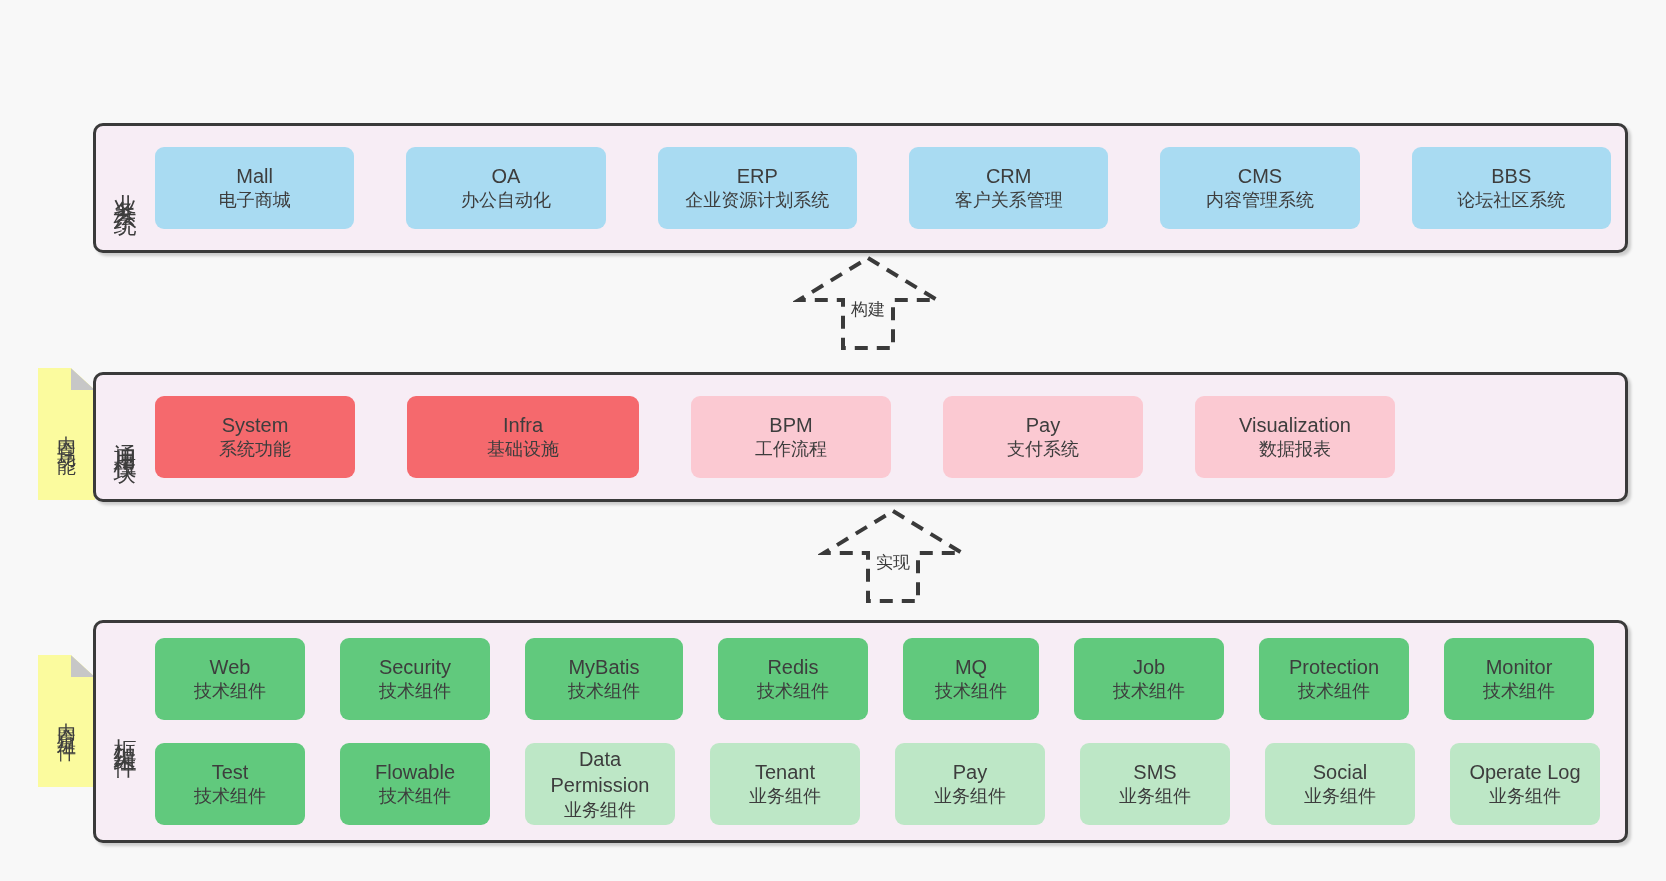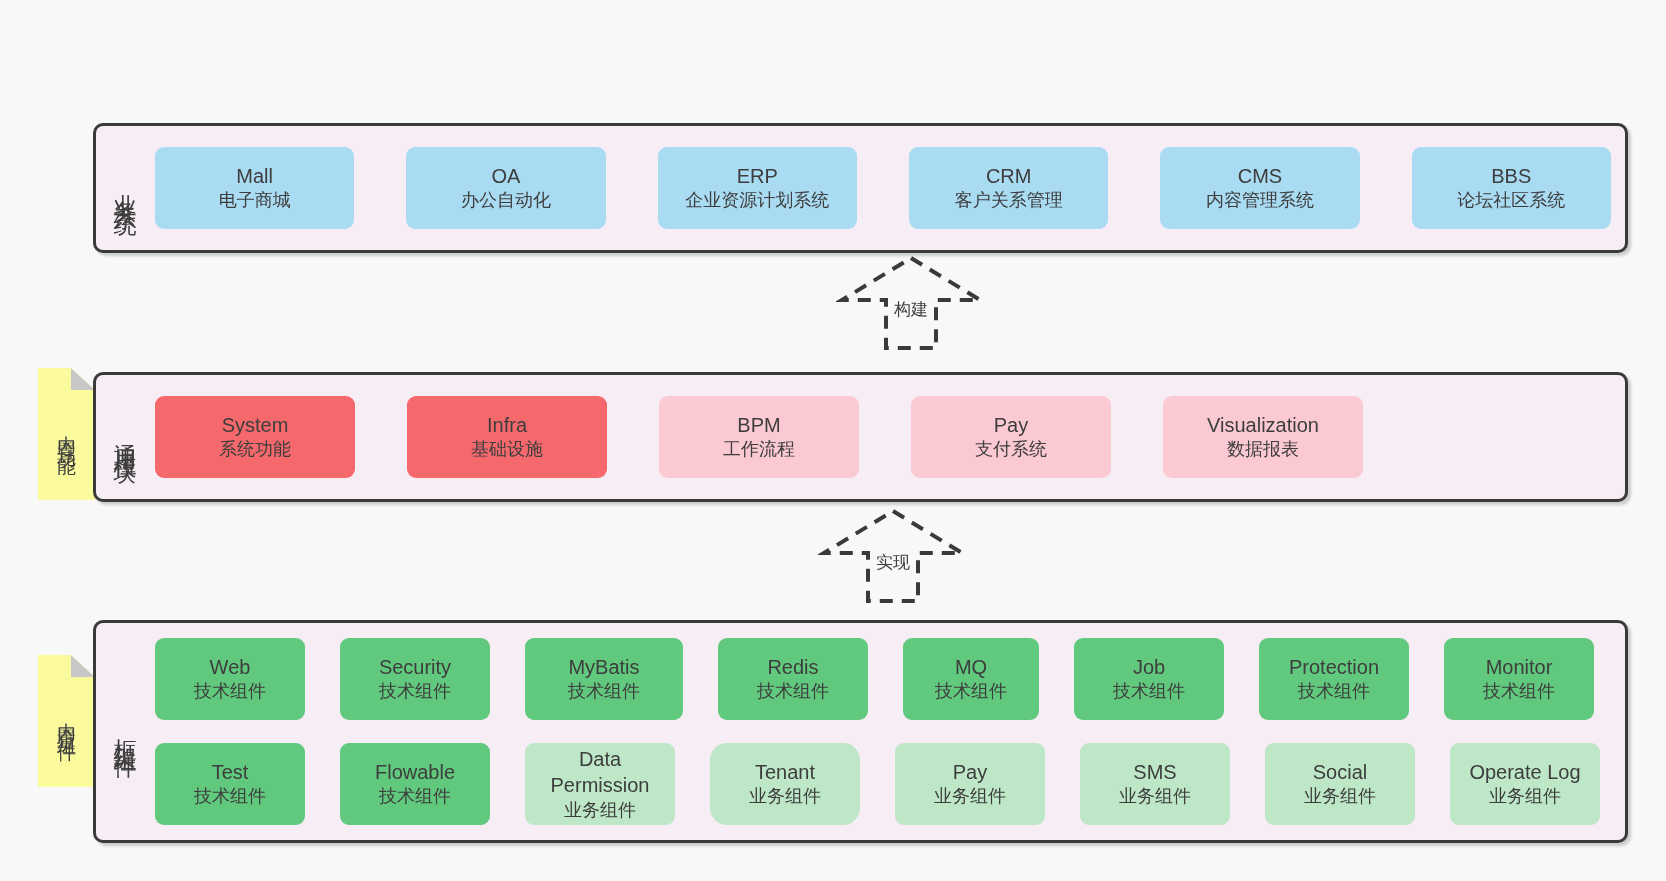--- a/index.html
+++ b/index.html
@@ -119,21 +119,21 @@
     <div class="layer" style="top: 372px; height: 130px;">
       <div class="layer-label">
         <span class="vtext">通用模块</span>
       </div>
       <div class="boxes-area">
         <div class="box-row" style="gap: 52px;">
           <div class="node" style="width: 200px; background: rgb(245, 105, 109);">
             <div class="t">System</div>
             <div class="s">系统功能</div>
           </div>
-          <div class="node" style="width: 200px; background: rgb(245, 105, 109);">
+          <div class="node" style="width: 232px; background: rgb(245, 105, 109);">
             <div class="t">Infra</div>
             <div class="s">基础设施</div>
           </div>
           <div class="node" style="width: 200px; background: rgb(251, 201, 210);">
             <div class="t">BPM</div>
             <div class="s">工作流程</div>
           </div>
           <div class="node" style="width: 200px; background: rgb(251, 201, 210);">
             <div class="t">Pay</div>
             <div class="s">支付系统</div>
@@ -193,21 +193,21 @@
             <div class="s">技术组件</div>
           </div>
           <div class="node" style="width: 150px; background: rgb(97, 201, 125);">
             <div class="t">Flowable</div>
             <div class="s">技术组件</div>
           </div>
           <div class="node" style="width: 150px; background: rgb(189, 231, 198);">
             <div class="t">Data Permission</div>
             <div class="s">业务组件</div>
           </div>
-          <div class="node" style="width: 150px; background: rgb(189, 231, 198); border-radius: 17px;">
+          <div class="node" style="width: 150px; background: rgb(189, 231, 198);">
             <div class="t">Tenant</div>
             <div class="s">业务组件</div>
           </div>
           <div class="node" style="width: 150px; background: rgb(189, 231, 198);">
             <div class="t">Pay</div>
             <div class="s">业务组件</div>
           </div>
           <div class="node" style="width: 150px; background: rgb(189, 231, 198);">
             <div class="t">SMS</div>
             <div class="s">业务组件</div>
@@ -216,21 +216,21 @@
             <div class="t">Social</div>
             <div class="s">业务组件</div>
           </div>
           <div class="node" style="width: 150px; background: rgb(189, 231, 198);">
             <div class="t">Operate Log</div>
             <div class="s">业务组件</div>
           </div>
         </div>
       </div>
     </div>
-    <div class="arrow" style="left: 836px; top: 255px;">
+    <div class="arrow" style="left: 793px; top: 255px;">
       <svg width="150" height="96" viewBox="0 0 150 96">
         <path d="M75 3 L144 45 L100 45 L100 93 L50 93 L50 45 L6 45 Z" fill="none" stroke="#3a3a3a" stroke-width="4" stroke-dasharray="13 9"></path>
       </svg>
       <div class="arrow-label">构建</div>
     </div>
     <div class="arrow" style="left: 818px; top: 508px;">
       <svg width="150" height="96" viewBox="0 0 150 96">
         <path d="M75 3 L144 45 L100 45 L100 93 L50 93 L50 45 L6 45 Z" fill="none" stroke="#3a3a3a" stroke-width="4" stroke-dasharray="13 9"></path>
       </svg>
       <div class="arrow-label">实现</div>

